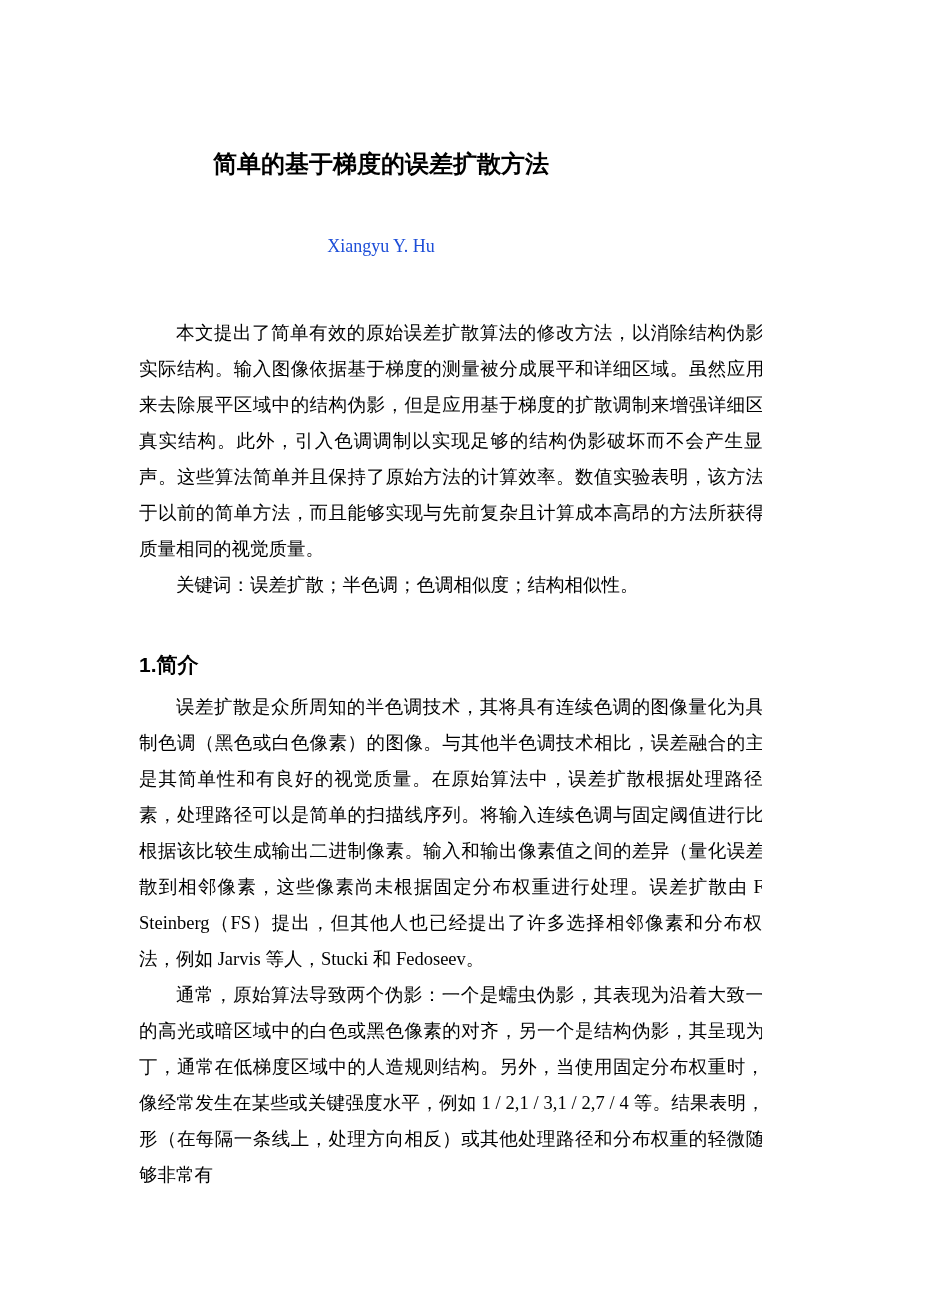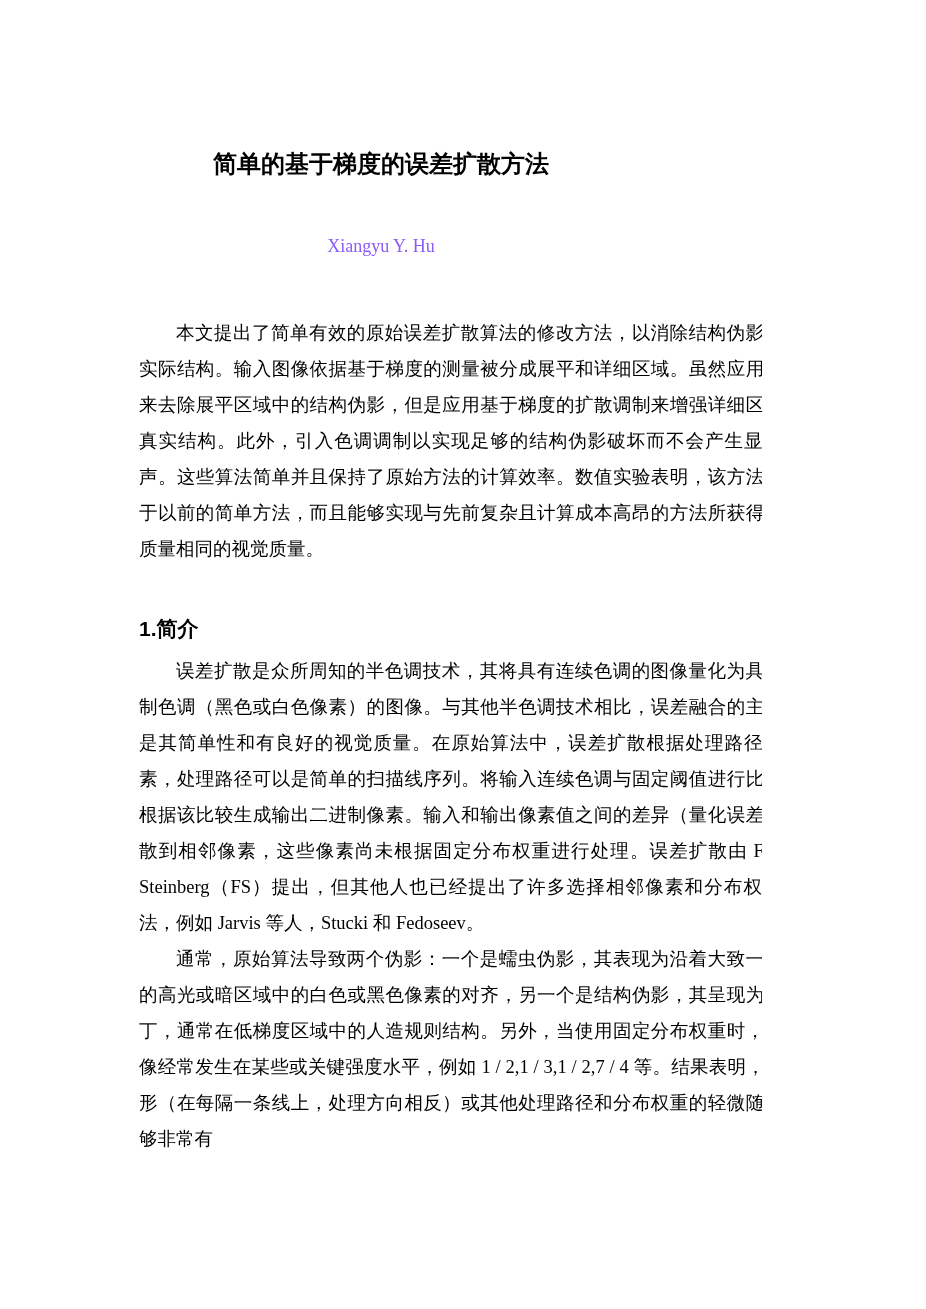--- a/index.html
+++ b/index.html
@@ -31,21 +31,21 @@
   }
   .author {
     position: absolute;
     top: 234px;
     left: 0;
     width: 100%;
     text-align: center;
     font-family: "Liberation Serif", "DejaVu Serif", serif;
     font-size: 18px;
     line-height: 24px;
-    color: #8b5cf6;
+    color: #1d4ed8;
   }
   .abstract-heading {
     position: absolute;
     top: 270px;
     left: 0;
     width: 100%;
     margin: 0;
     text-align: center;
     font-family: "Liberation Sans", "DejaVu Sans", sans-serif;
     font-size: 21px;
@@ -88,20 +88,21 @@
 
   <h1 class="doc-title">简单的基于梯度的误差扩散方法</h1>
 
   <div class="author">Xiangyu Y. Hu</div>
 
 
   <div class="body-text">
 
     <p class="abstract-paragraph">本文提出了简单有效的原始误差扩散算法的修改方法，以消除结构伪影，增强实际结构。输入图像依据基于梯度的测量被分成展平和详细区域。虽然应用随机化来去除展平区域中的结构伪影，但是应用基于梯度的扩散调制来增强详细区域中的真实结构。此外，引入色调调制以实现足够的结构伪影破坏而不会产生显著的噪声。这些算法简单并且保持了原始方法的计算效率。数值实验表明，该方法不仅优于以前的简单方法，而且能够实现与先前复杂且计算成本高昂的方法所获得的视觉质量相同的视觉质量。</p>
 
+    <p class="keywords-line">关键词：误差扩散；半色调；色调相似度；结构相似性。</p>
 
     <h3 class="section-heading">1.简介</h3>
 
     <p class="para-first">误差扩散是众所周知的半色调技术，其将具有连续色调的图像量化为具有二进制色调（黑色或白色像素）的图像。与其他半色调技术相比，误差融合的主要优点是其简单性和有良好的视觉质量。在原始算法中，误差扩散根据处理路径处理像素，处理路径可以是简单的扫描线序列。将输入连续色调与固定阈值进行比较，并根据该比较生成输出二进制像素。输入和输出像素值之间的差异（量化误差）被扩散到相邻像素，这些像素尚未根据固定分布权重进行处理。误差扩散由 Floyd 和 Steinberg（FS）提出，但其他人也已经提出了许多选择相邻像素和分布权重的方法，例如 Jarvis 等人，Stucki 和 Fedoseev。</p>
 
     <p>通常，原始算法导致两个伪影：一个是蠕虫伪影，其表现为沿着大致一个方向的高光或暗区域中的白色或黑色像素的对齐，另一个是结构伪影，其呈现为大的补丁，通常在低梯度区域中的人造规则结构。另外，当使用固定分布权重时，结构伪像经常发生在某些或关键强度水平，例如 1 / 2,1 / 3,1 / 2,7 / 4 等。结果表明，使用蛇形（在每隔一条线上，处理方向相反）或其他处理路径和分布权重的轻微随机化能够非常有</p>
 
   </div>
 
 </div>

